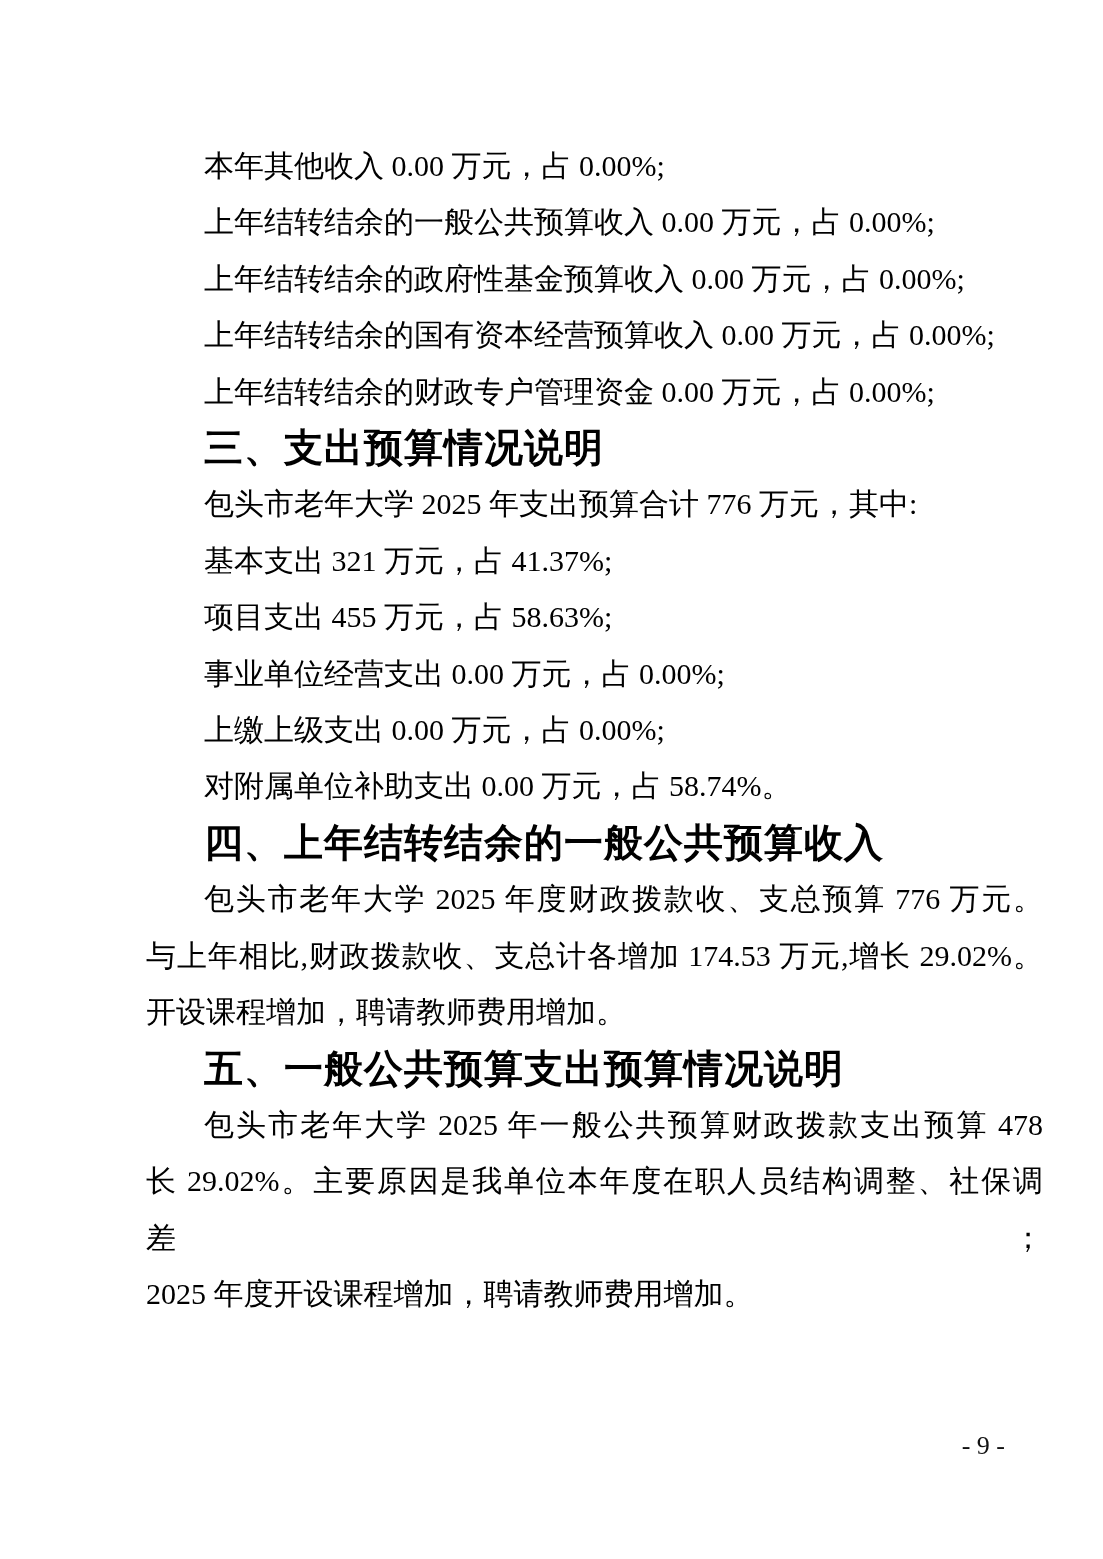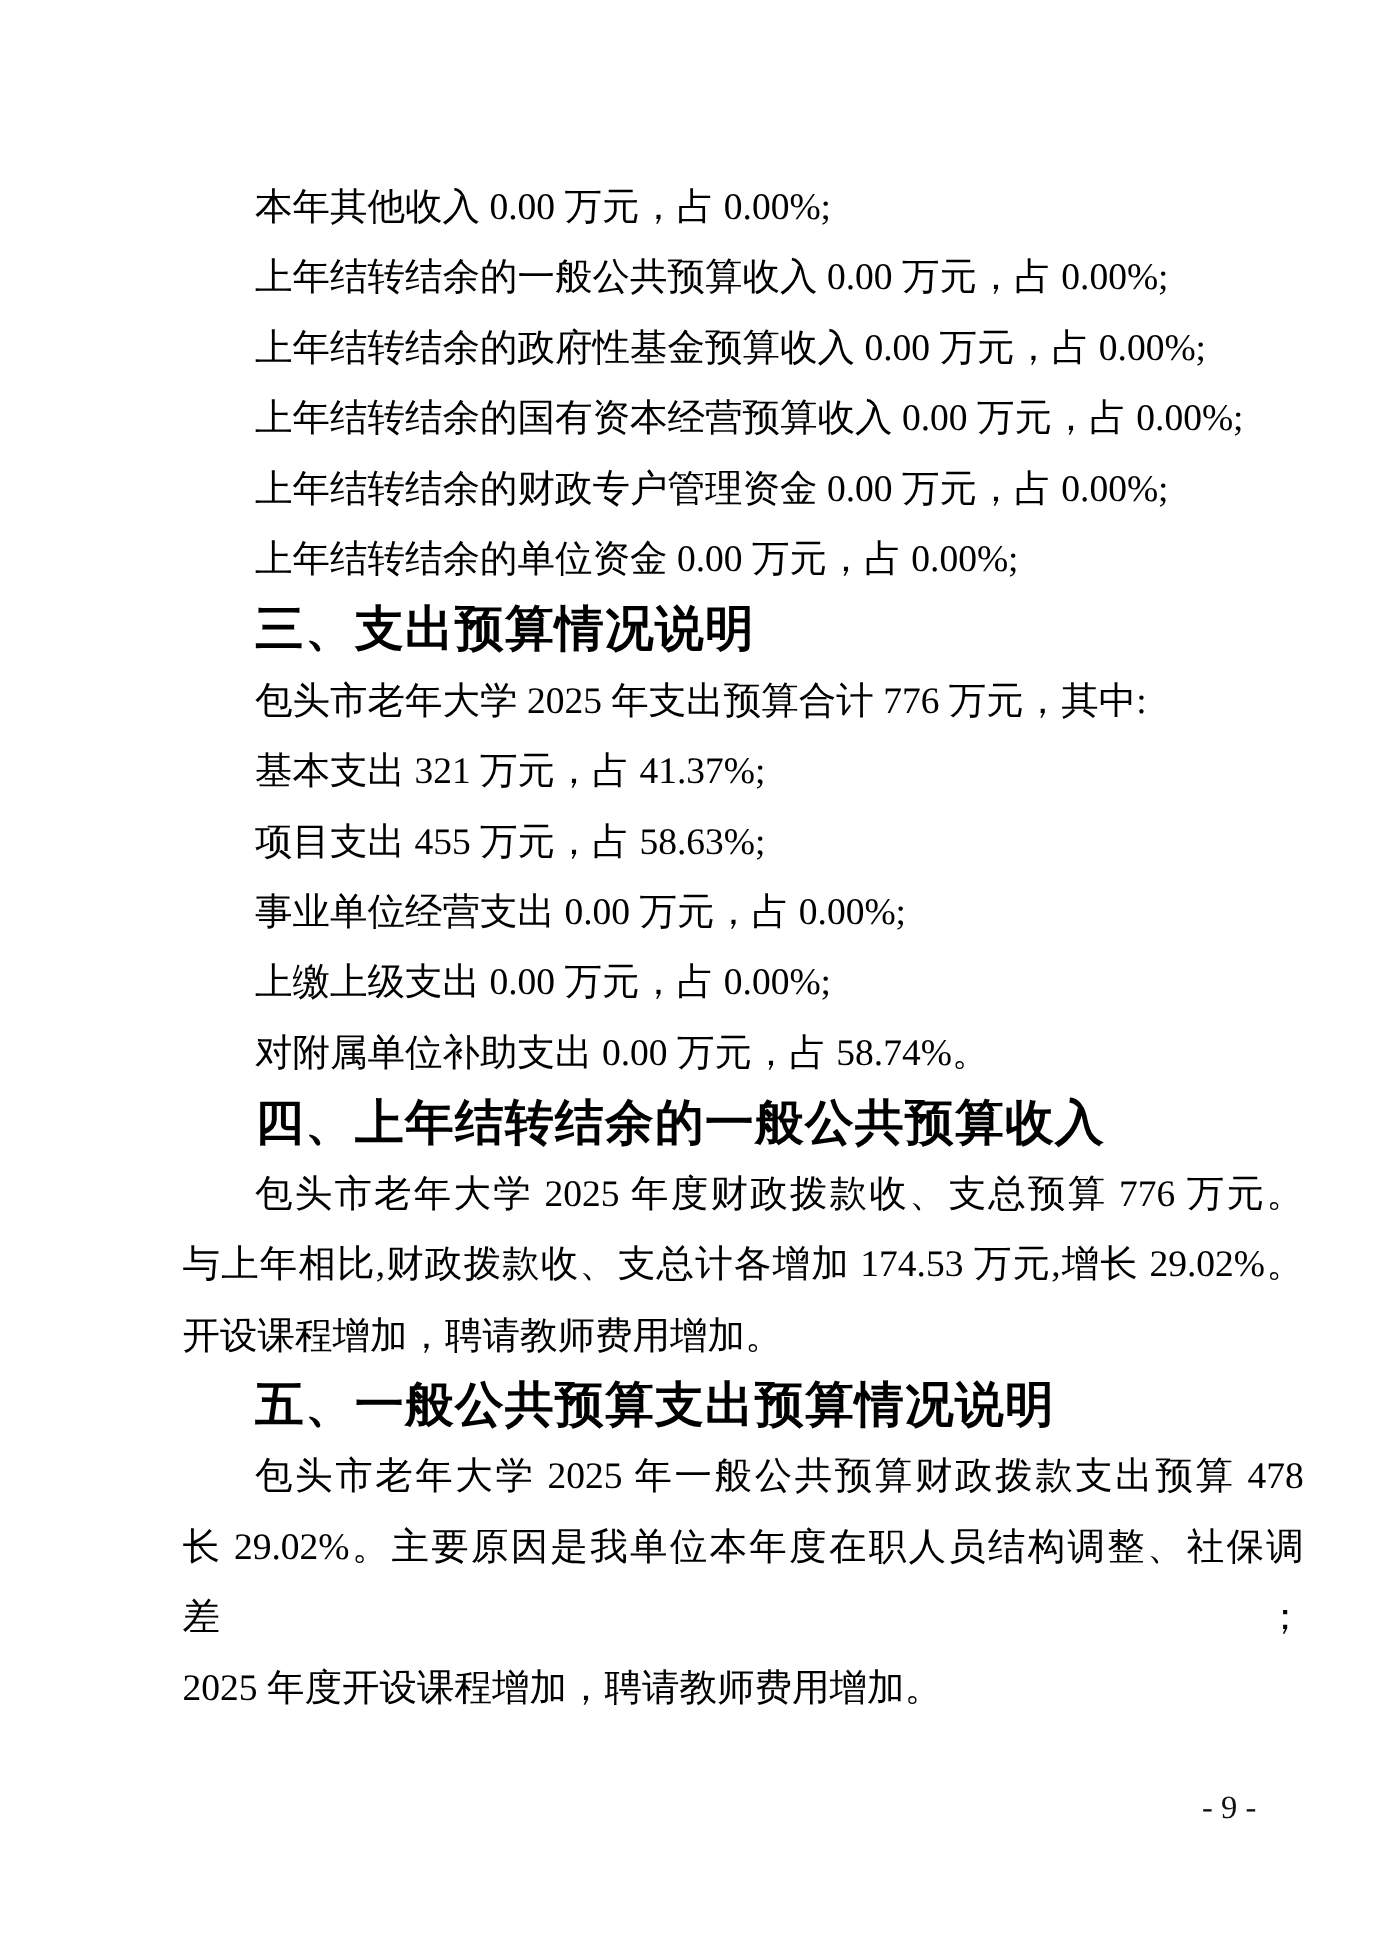--- a/index.html
+++ b/index.html
@@ -58,21 +58,20 @@
 <body>
 
 <div class="page">
   <div class="doc">
 
     <div class="line indent">本年其他收入 0.00 万元，占 0.00%;</div>
     <div class="line indent">上年结转结余的一般公共预算收入 0.00 万元，占 0.00%;</div>
     <div class="line indent">上年结转结余的政府性基金预算收入 0.00 万元，占 0.00%;</div>
     <div class="line indent">上年结转结余的国有资本经营预算收入 0.00 万元，占 0.00%;</div>
     <div class="line indent">上年结转结余的财政专户管理资金 0.00 万元，占 0.00%;</div>
-    <div class="line indent">上年结转结余的单位资金 0.00 万元，占 0.00%;</div>
 
     <div class="heading">三、支出预算情况说明</div>
     <div class="line indent">包头市老年大学 2025 年支出预算合计 776 万元，其中:</div>
     <div class="line indent">基本支出 321 万元，占 41.37%;</div>
     <div class="line indent">项目支出 455 万元，占 58.63%;</div>
     <div class="line indent">事业单位经营支出 0.00 万元，占 0.00%;</div>
     <div class="line indent">上缴上级支出 0.00 万元，占 0.00%;</div>
     <div class="line indent">对附属单位补助支出 0.00 万元，占 58.74%。</div>
 
     <div class="heading">四、上年结转结余的一般公共预算收入</div>

